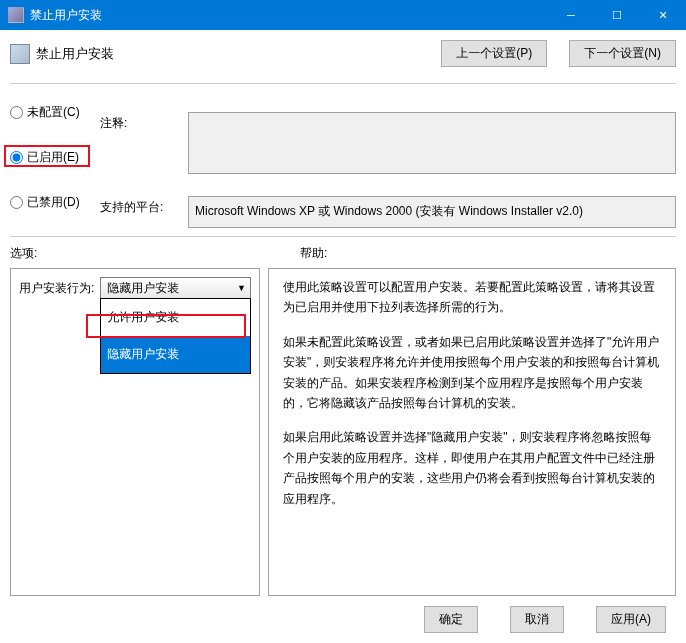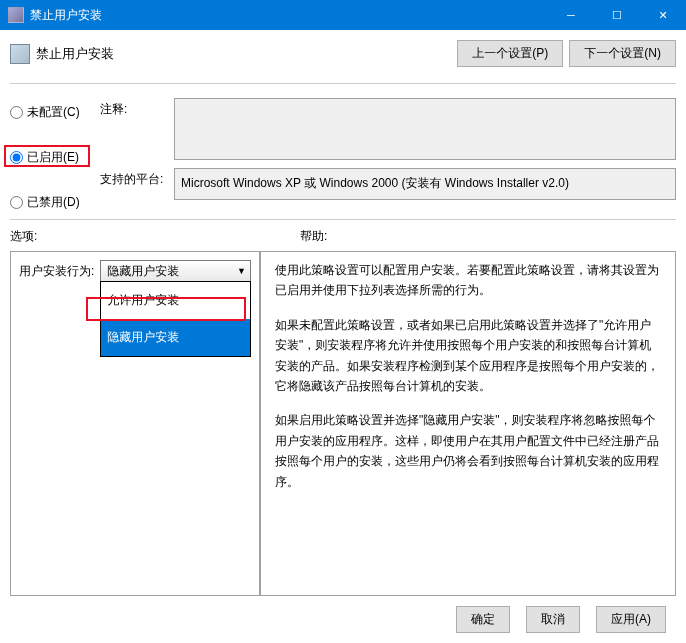--- a/index.html
+++ b/index.html
@@ -10,35 +10,35 @@
 .titlebar .winbtns { display: flex; }
 .titlebar .winbtn { width: 46px; height: 30px; display: flex; align-items: center; justify-content: center; color: #fff; font-family: "Segoe UI Symbol", sans-serif; font-size: 11px; }
 .titlebar .winbtn.min::before { content: "─"; }
 .titlebar .winbtn.max::before { content: "☐"; }
 .titlebar .winbtn.close::before { content: "✕"; }
 .content { flex: 1; display: flex; flex-direction: column; padding: 10px 10px 0 10px; background: #fff; }
 .row1 { display: flex; align-items: center; margin-bottom: 8px; }
 .row1 .doc-icon { width: 20px; height: 20px; margin-right: 6px; background: linear-gradient(135deg,#cde,#abc); border: 1px solid #789; }
 .row1 .heading { font-size: 13px; flex: 1; }
 .row1 .navbtns { display: flex; gap: 6px; }
-button.win { background: #e1e1e1; border: 1px solid #adadad; padding: 4px 14px; font-size: 12px; font-family: inherit; }
+button.win { background: #e1e1e1; border: 1px solid #adadad; padding: 4px 14px; font-size: 12px; font-family: inherit; margin-left: 16px; }
 .row2 { display: flex; margin-top: 6px; }
 .radios { width: 90px; display: flex; flex-direction: column; gap: 28px; padding-top: 6px; }
 .radios label { display: flex; align-items: center; gap: 4px; position: relative; }
 .radios input { margin: 0; }
 .enabled-hl { position: absolute; left: -6px; top: -4px; width: 86px; height: 22px; border: 2px solid #e81123; pointer-events: none; }
 .rightcol { flex: 1; display: flex; flex-direction: column; gap: 8px; }
-.fieldrow { display: flex; gap: 4px; }
+.fieldrow { display: flex; gap: 18px; margin-top: 14px; }
 .fieldrow .lab { width: 70px; padding-top: 3px; }
 .comment-box { flex: 1; height: 62px; border: 1px solid #a0a0a0; background: #f0f0f0; padding: 4px; resize: none; font-family: inherit; font-size: 12px; overflow-y: scroll; }
 .platform-box { flex: 1; height: 32px; border: 1px solid #a0a0a0; background: #f0f0f0; padding: 6px; overflow-y: scroll; }
 .sep { border: none; border-top: 1px solid #ccc; margin: 8px 0; }
 .labels-row { display: flex; gap: 40px; }
 .labels-row .left-lab { width: 250px; }
-.main-row { display: flex; flex: 1; margin-top: 6px; min-height: 0; }
+.main-row { display: flex; flex: 1; gap: 8px; margin-top: 6px; min-height: 0; }
 .options-pane { width: 250px; border: 1px solid #a0a0a0; padding: 8px; position: relative; }
 .opt-line { display: flex; align-items: center; gap: 6px; }
 .combo { position: relative; flex: 1; }
 .combo-btn { width: 100%; border: 1px solid #7a7a7a; background: linear-gradient(#fff,#e8e8e8); height: 22px; display: flex; align-items: center; justify-content: space-between; padding: 0 4px 0 6px; }
 .combo-btn .arrow { font-size: 9px; }
 .combo-list { position: absolute; top: 21px; left: 0; right: 0; border: 1px solid #000; background: #fff; }
 .combo-item { padding: 10px 6px; }
 .combo-item.sel { background: #0078d7; color: #fff; }
 .combo-hl { position: absolute; border: 2px solid #e81123; left: 75px; top: 45px; width: 160px; height: 24px; pointer-events: none; }
 .help-pane { flex: 1; border: 1px solid #a0a0a0; padding: 8px 14px; overflow-y: scroll; line-height: 1.7; }

